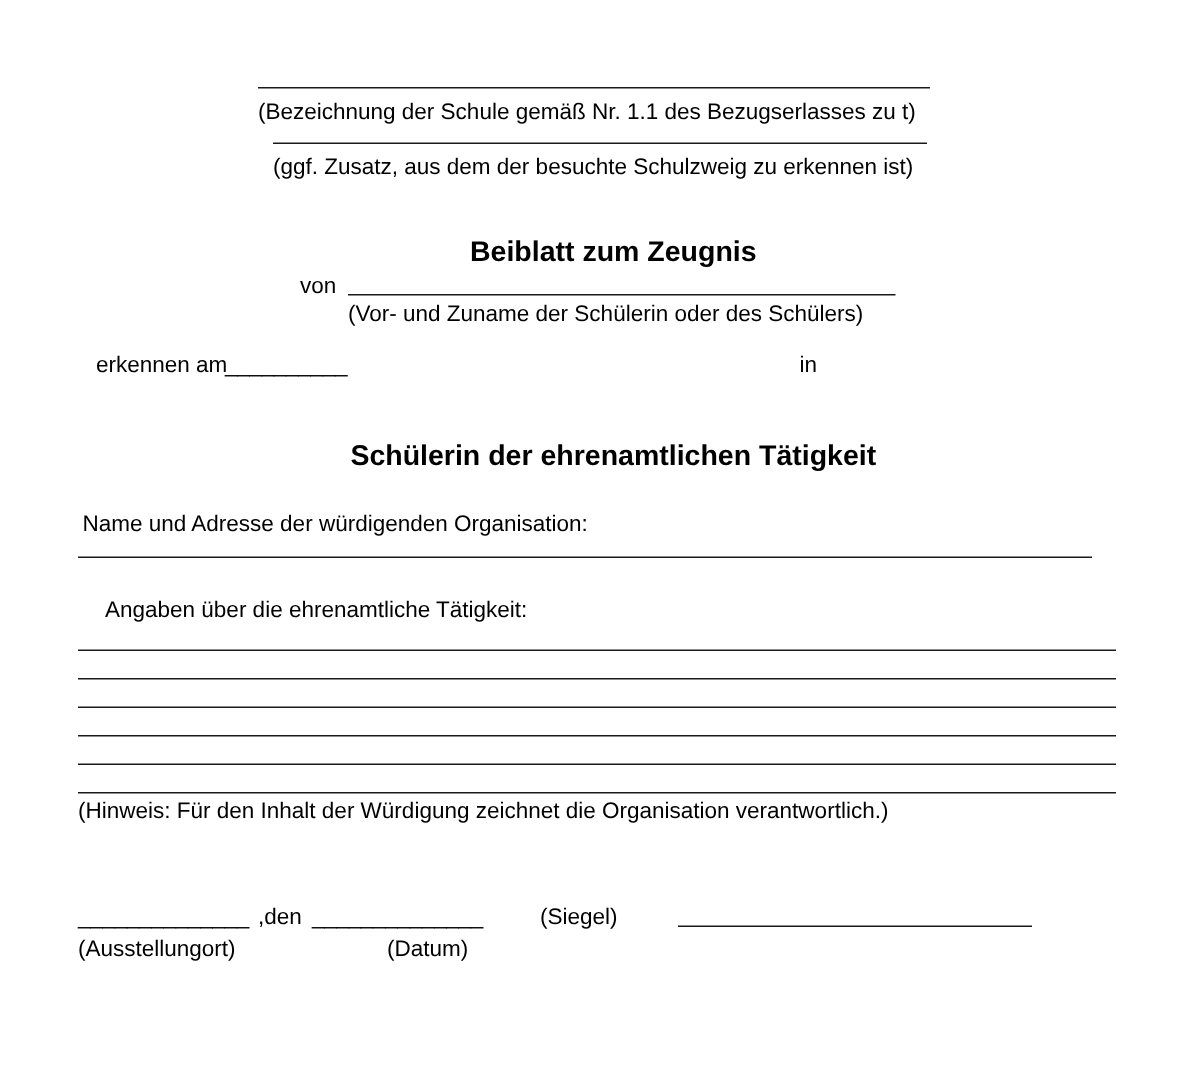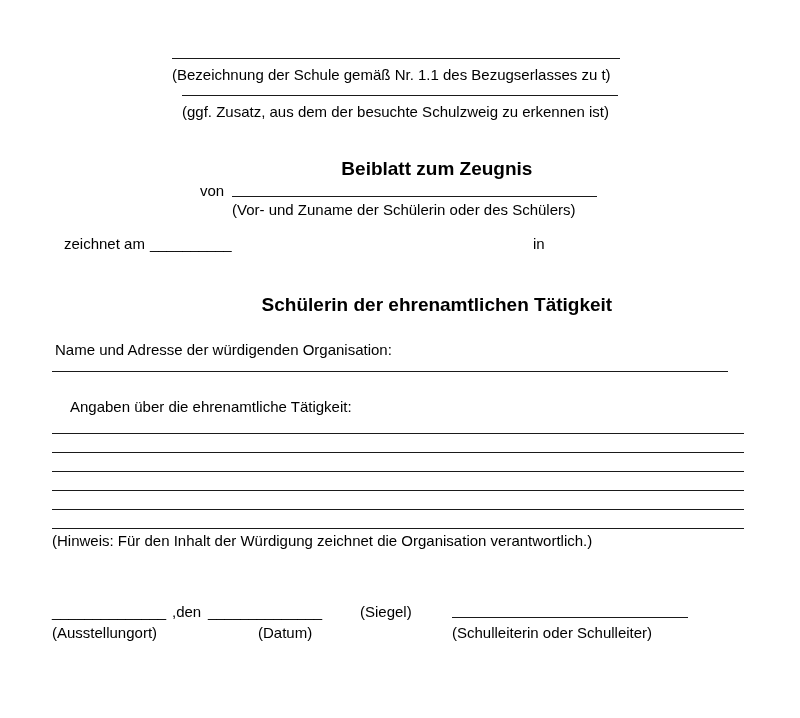--- a/index.html
+++ b/index.html
@@ -12,21 +12,20 @@
     height: 718px;
     position: relative;
     font-family: "Liberation Sans", sans-serif;
     color: #000000;
     overflow: hidden;
   }
 
   .page {
     position: absolute;
     inset: 0;
-    padding-left: 28px;
   }
 
   
   .t {
     position: absolute;
     white-space: pre;
     font-size: 15px;
     line-height: 1;
     color: #000;
   }
@@ -74,21 +73,21 @@
   <div class="t" style="left:182px; top:104px;">(ggf. Zusatz, aus dem der besuchte Schulzweig zu erkennen ist)</div>
 
   <div class="center-row" style="top:141px;">
     <span class="t bold" style="position:static;">Beiblatt zum Zeugnis</span>
   </div>
 
   <div class="t" style="left:200px; top:183px;">von</div>
   <div class="rule" style="left:232px; top:196px; width:365px;"></div>
   <div class="t" style="left:232px; top:202px;">(Vor- und Zuname der Schülerin oder des Schülers)</div>
 
-  <div class="t" style="left:64px; top:236px;">zeichnet am</div>
+  <div class="t" style="left:64px; top:236px;">erkennen am</div>
   <div class="ul" style="left:150px; top:236px;">__________</div>
 
   <div class="t" style="left:533px; top:236px;">in</div>
 
   <div class="center-row" style="top:277px;">
     <span class="t bold" style="position:static;">Schülerin der ehrenamtlichen Tätigkeit</span>
   </div>
 
   <div class="t" style="left:55px; top:342px;">Name und Adresse der würdigenden Organisation:</div>
   <div class="rule" style="left:52px; top:371px; width:676px;"></div>
@@ -107,15 +106,14 @@
   <div class="ul" style="left:52px; top:604px;">______________</div>
   <div class="t" style="left:172px; top:604px;">,den</div>
   <div class="ul" style="left:208px; top:604px;">______________</div>
 
   <div class="t" style="left:360px; top:604px;">(Siegel)</div>
 
   <div class="rule" style="left:452px; top:617px; width:236px;"></div>
 
   <div class="t" style="left:52px; top:625px;">(Ausstellungort)</div>
   <div class="t" style="left:210px; top:625px;margin-left:48px;">(Datum)</div>
-  <div class="t" style="left:452px; top:625px;">(Schulleiterin oder Schulleiter)</div>
 
 </div>
 
 </body></html>

